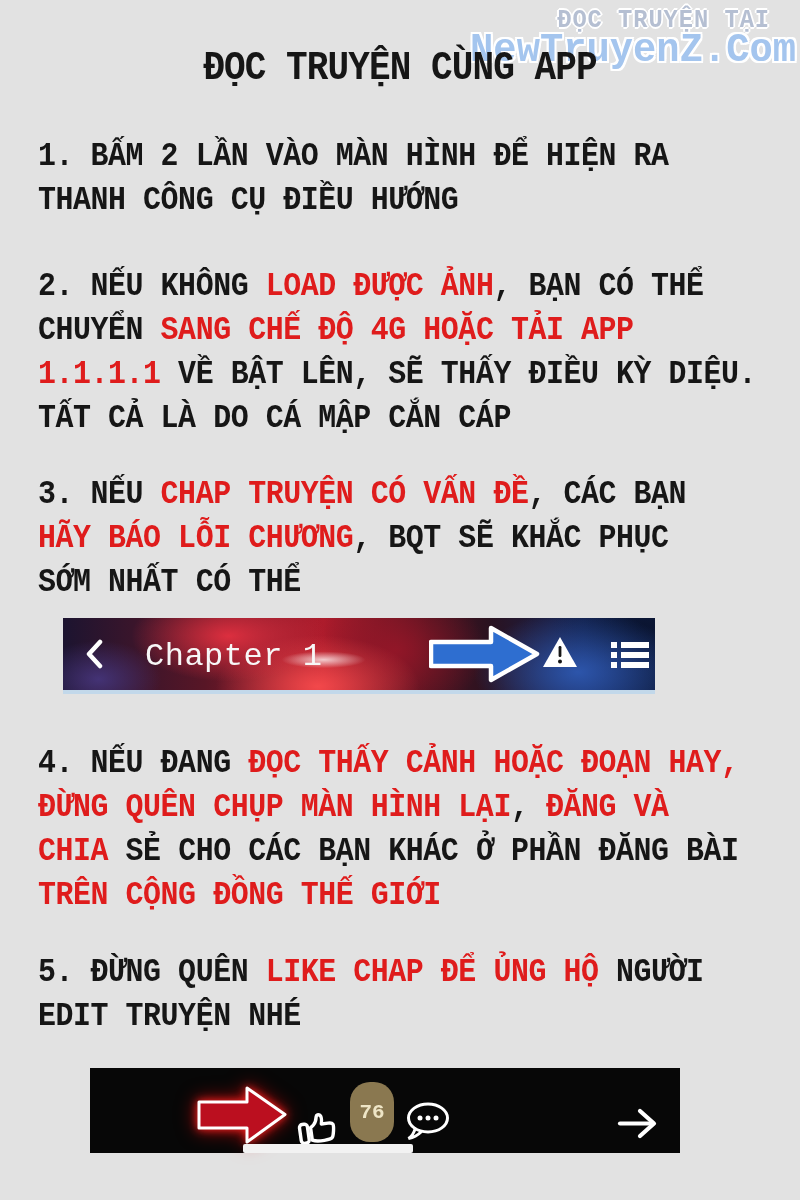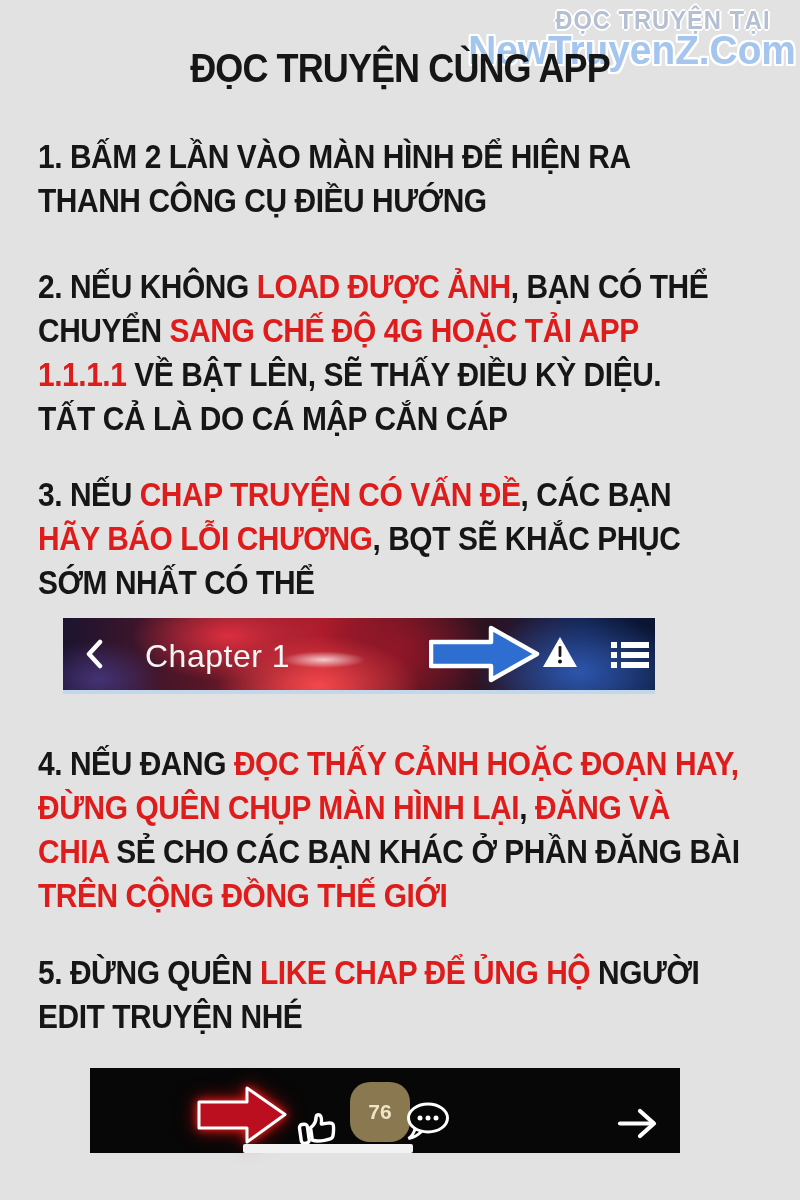--- a/index.html
+++ b/index.html
@@ -1,19 +1,19 @@
 <!DOCTYPE html>
 <html style="--bg: #e2e2e2; --ink: #161616; --red: #df1c1c; --watermark-gray: #b5bfd2; --watermark-blue: #a4c5ee; --arrow-blue: #2e6ed0; --badge-olive: #8a7850; --badge-text: #eee5c6; --bar-edge-blue: #c2d8ea;"><head>
 <meta charset="utf-8">
 <style>
   html,body{margin:0;padding:0;}
   .canvas{
     position:relative;width:800px;height:1200px;overflow:hidden;
     background:var(--bg,#e2e2e2);
-    font-family:Liberation Sans, sans-serif;
+    font-family:Liberation Mono, monospace;
     color:var(--ink,#161616);
   }
   
   .wm{position:absolute;z-index:1;font-weight:700;white-space:nowrap;}
   .wm1{
     top:6px;right:30px;font-size:25px;letter-spacing:1px;
     color:var(--watermark-gray,#b5bfd2);
     text-shadow:-2px 0 0 #fff,2px 0 0 #fff,0 -2px 0 #fff,0 2px 0 #fff,-1px -1px 0 #fff,1px 1px 0 #fff;
     transform:scaleX(.95);transform-origin:right top;
   }
@@ -57,21 +57,21 @@
   .list-btn{position:absolute;left:548px;top:24px;width:38px;height:26px;background:none;border:none;padding:0;cursor:pointer;}
   
   .action-bar{
     position:absolute;left:90px;top:1068px;width:590px;height:85px;z-index:2;
     background:#070707;
   }
   .pointer-red{position:absolute;left:107px;top:15px;width:92px;height:64px;
     filter:drop-shadow(0 0 4px rgba(255,40,40,.95)) drop-shadow(0 0 9px rgba(255,0,0,.6));}
   .like-btn{position:absolute;left:206px;top:33px;width:48px;height:44px;background:none;border:none;padding:0;cursor:pointer;}
   .like-badge{
-    position:absolute;left:260px;top:14px;width:60px;height:60px;border-radius:20px;
+    position:absolute;left:260px;top:14px;width:44px;height:60px;border-radius:20px;
     background:var(--badge-olive,#8a7850);
     display:flex;align-items:center;justify-content:center;
     color:var(--badge-text,#eee5c6);font-size:21px;font-weight:700;
   }
   .comment-btn{position:absolute;left:315px;top:34px;width:45px;height:42px;background:none;border:none;padding:0;cursor:pointer;}
   .next-btn{position:absolute;left:527px;top:38px;width:42px;height:35px;background:none;border:none;padding:0;cursor:pointer;}
   .progress-strip{position:absolute;left:153px;bottom:0;width:170px;height:9px;background:#f2f2f2;border-radius:2px;}
 </style>
 </head>
 <body>

